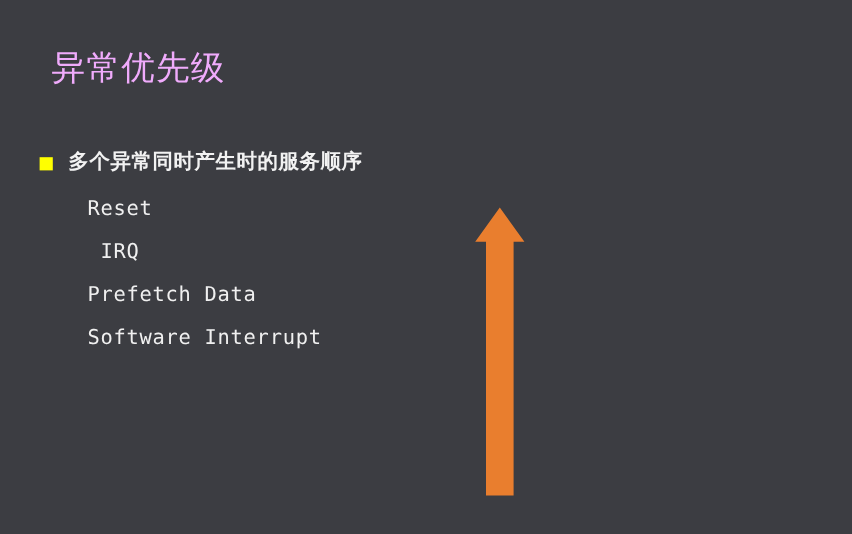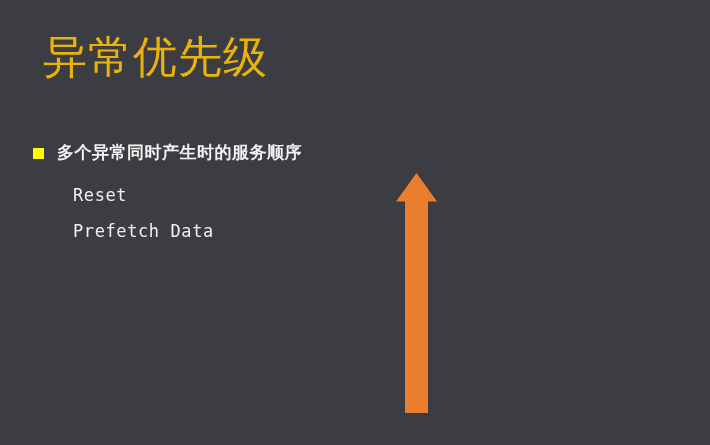--- a/index.html
+++ b/index.html
@@ -19,32 +19,32 @@
     background: #3c3d42;
     overflow: hidden;
   }
 
   
   #slide-title {
     position: absolute;
     left: 43px;
     top: 34px;
     font-family: "DejaVu Serif", "Liberation Serif", serif;
-    font-size: 44px;
+    font-size: 28px;
     line-height: 46px;
     letter-spacing: 1px;
-    color: #eab308;
+    color: #f0abfc;
     white-space: nowrap;
   }
 
   
   #bullet-row {
     position: absolute;
     left: 33px;
-    top: 141px;
+    top: 124px;
     display: flex;
     align-items: center;
   }
   #bullet-marker {
     width: 11px;
     height: 11px;
     background: #ffff00;
     flex: 0 0 auto;
     margin-right: 13px;
     position: relative;
@@ -57,21 +57,21 @@
     line-height: 22px;
     letter-spacing: 0.5px;
     color: #f2f2f2;
     white-space: nowrap;
   }
 
   
   #exception-list {
     position: absolute;
     left: 73px;
-    top: 177px;
+    top: 156px;
     margin: 0;
     padding: 0;
     list-style: none;
   }
   #exception-list li {
     font-family: "DejaVu Sans Mono", "Liberation Mono", monospace;
     font-size: 17px;
     line-height: 36px;
     height: 36px;
     letter-spacing: 0.6px;
@@ -100,21 +100,23 @@
 
   <div id="slide-title">异常优先级</div>
 
   <div id="bullet-row">
     <span id="bullet-marker"></span>
     <span id="bullet-heading-text">多个异常同时产生时的服务顺序</span>
   </div>
 
   <ul id="exception-list">
     <li>Reset</li>
+    <li> IRQ</li>
     <li>Prefetch Data</li>
+    <li>Software Interrupt</li>
   </ul>
 
   <div id="priority-arrow">
     <svg viewBox="0 0 45 246" xmlns="http://www.w3.org/2000/svg">
       <polygon fill="#e97e2e" points="22.5,3 43,31.5 34,31.5 34,243 11,243 11,31.5 2,31.5"></polygon>
     </svg>
   </div>
 
 </div>
 

